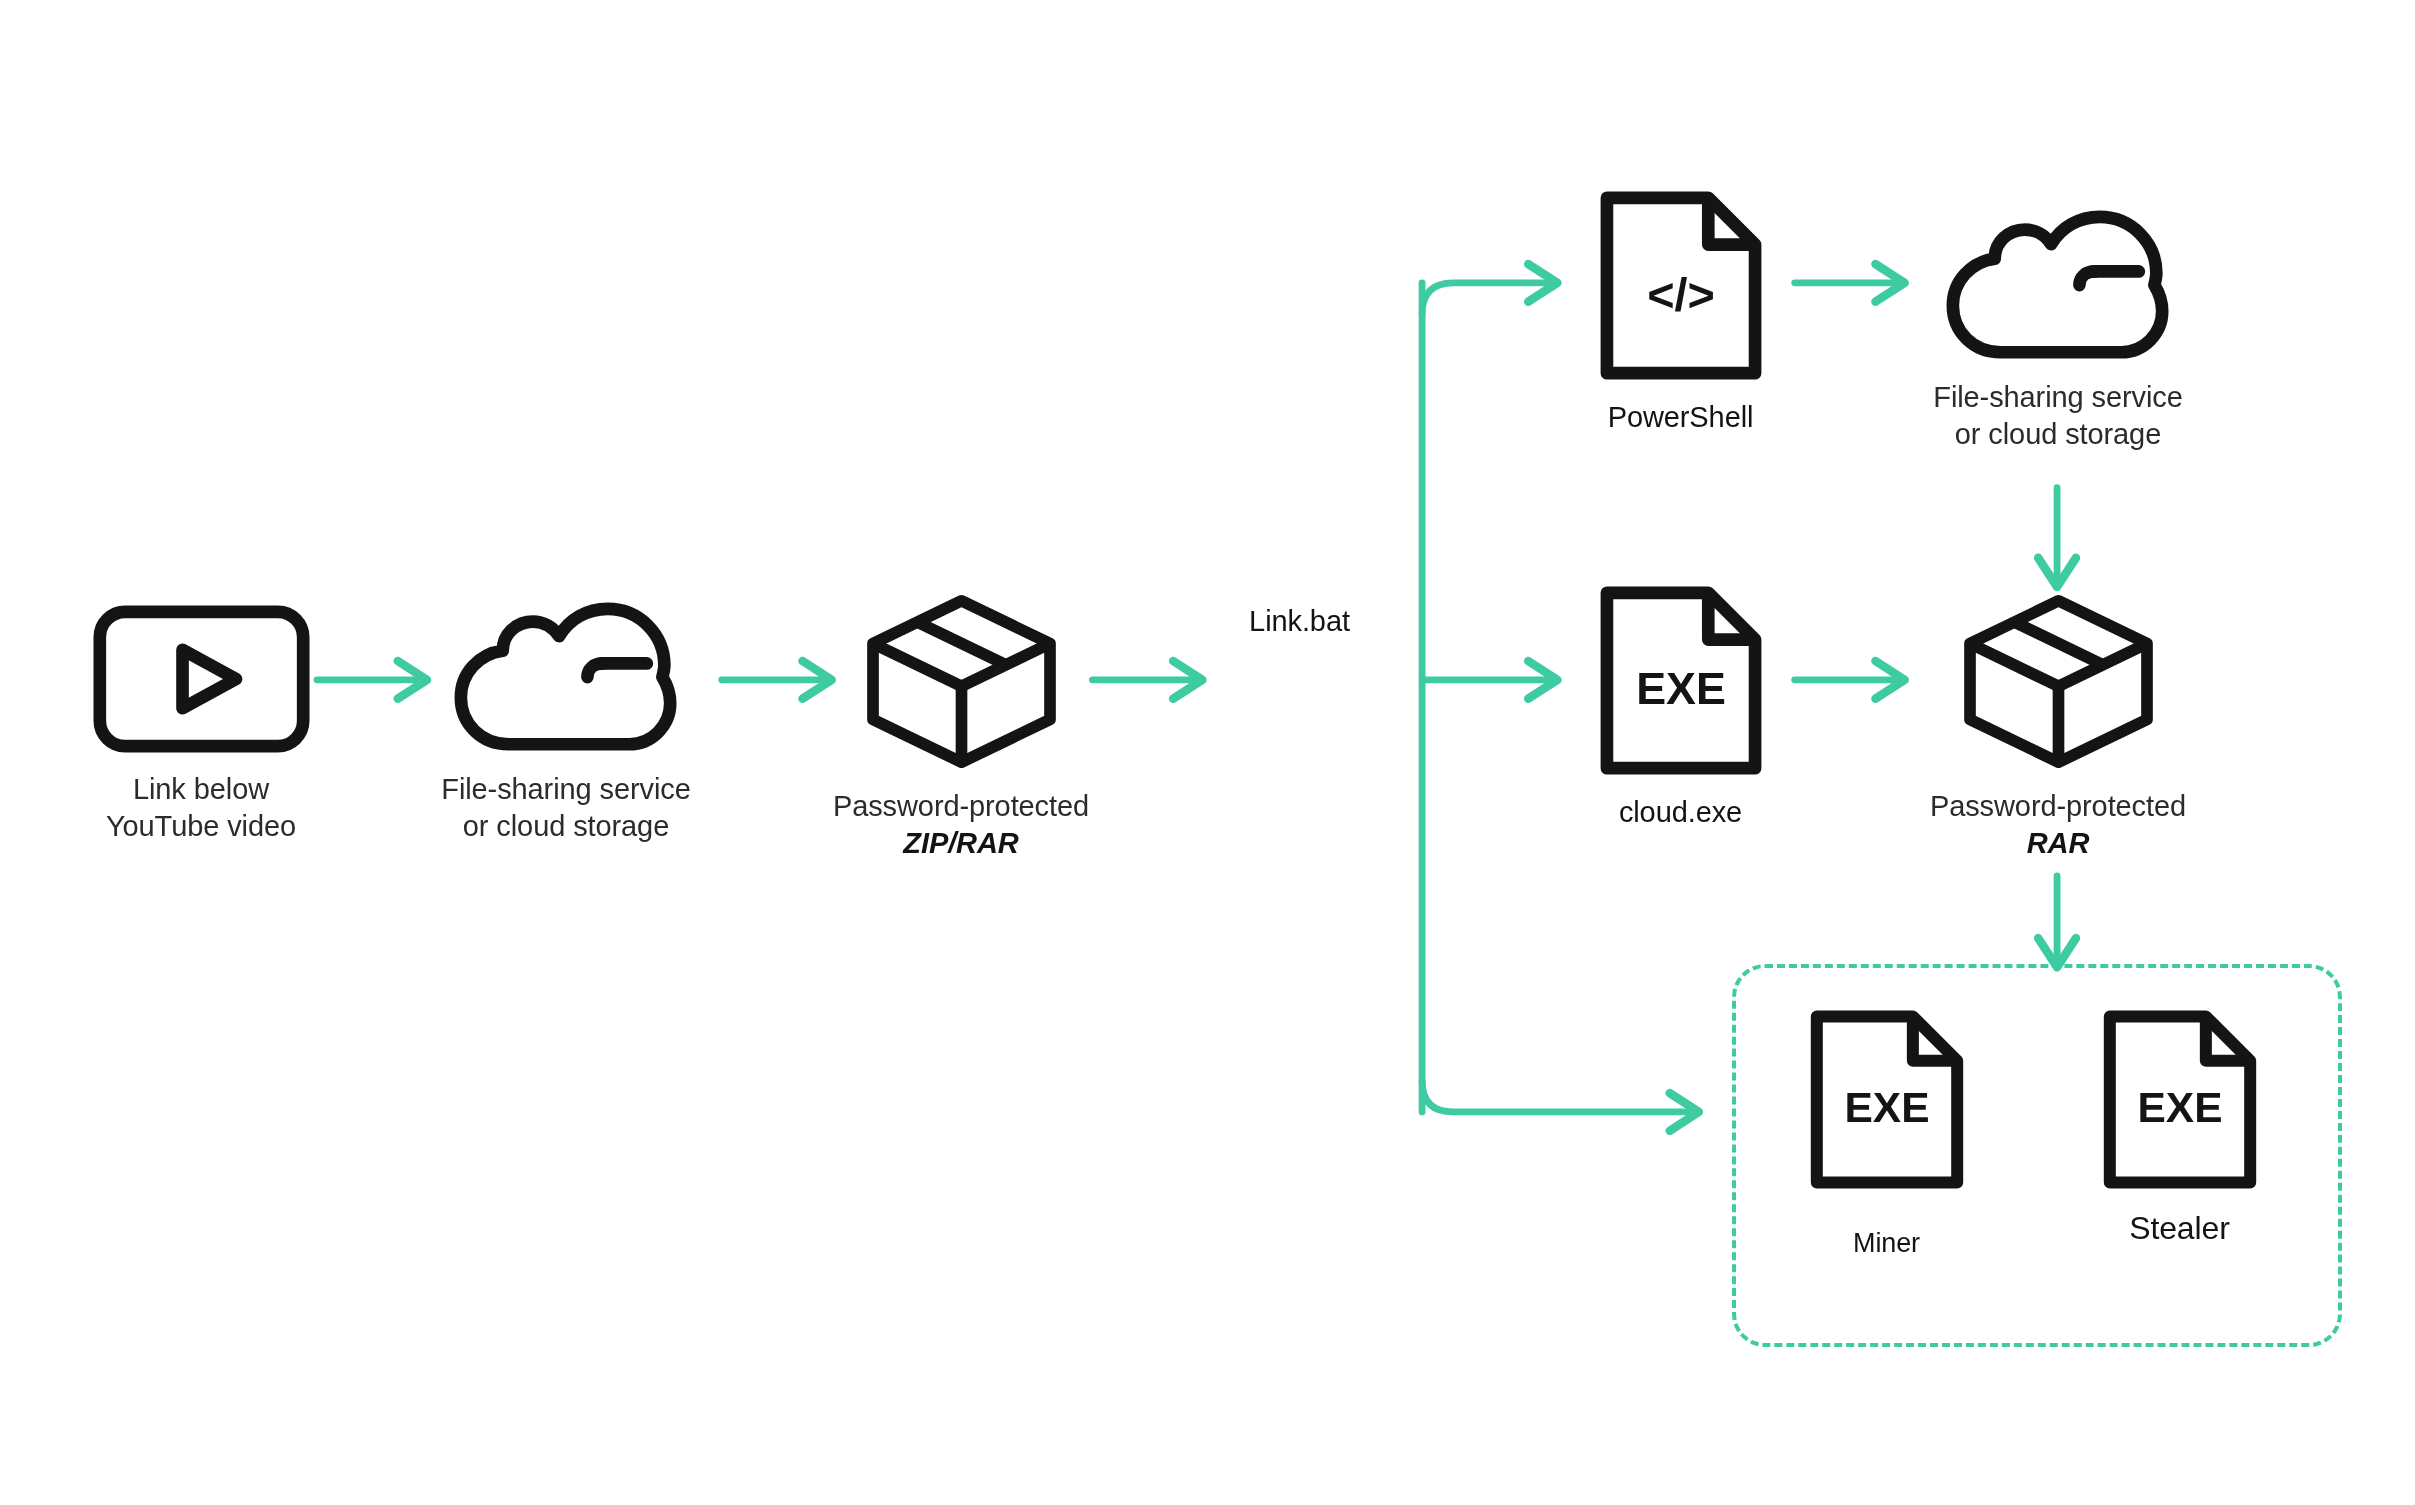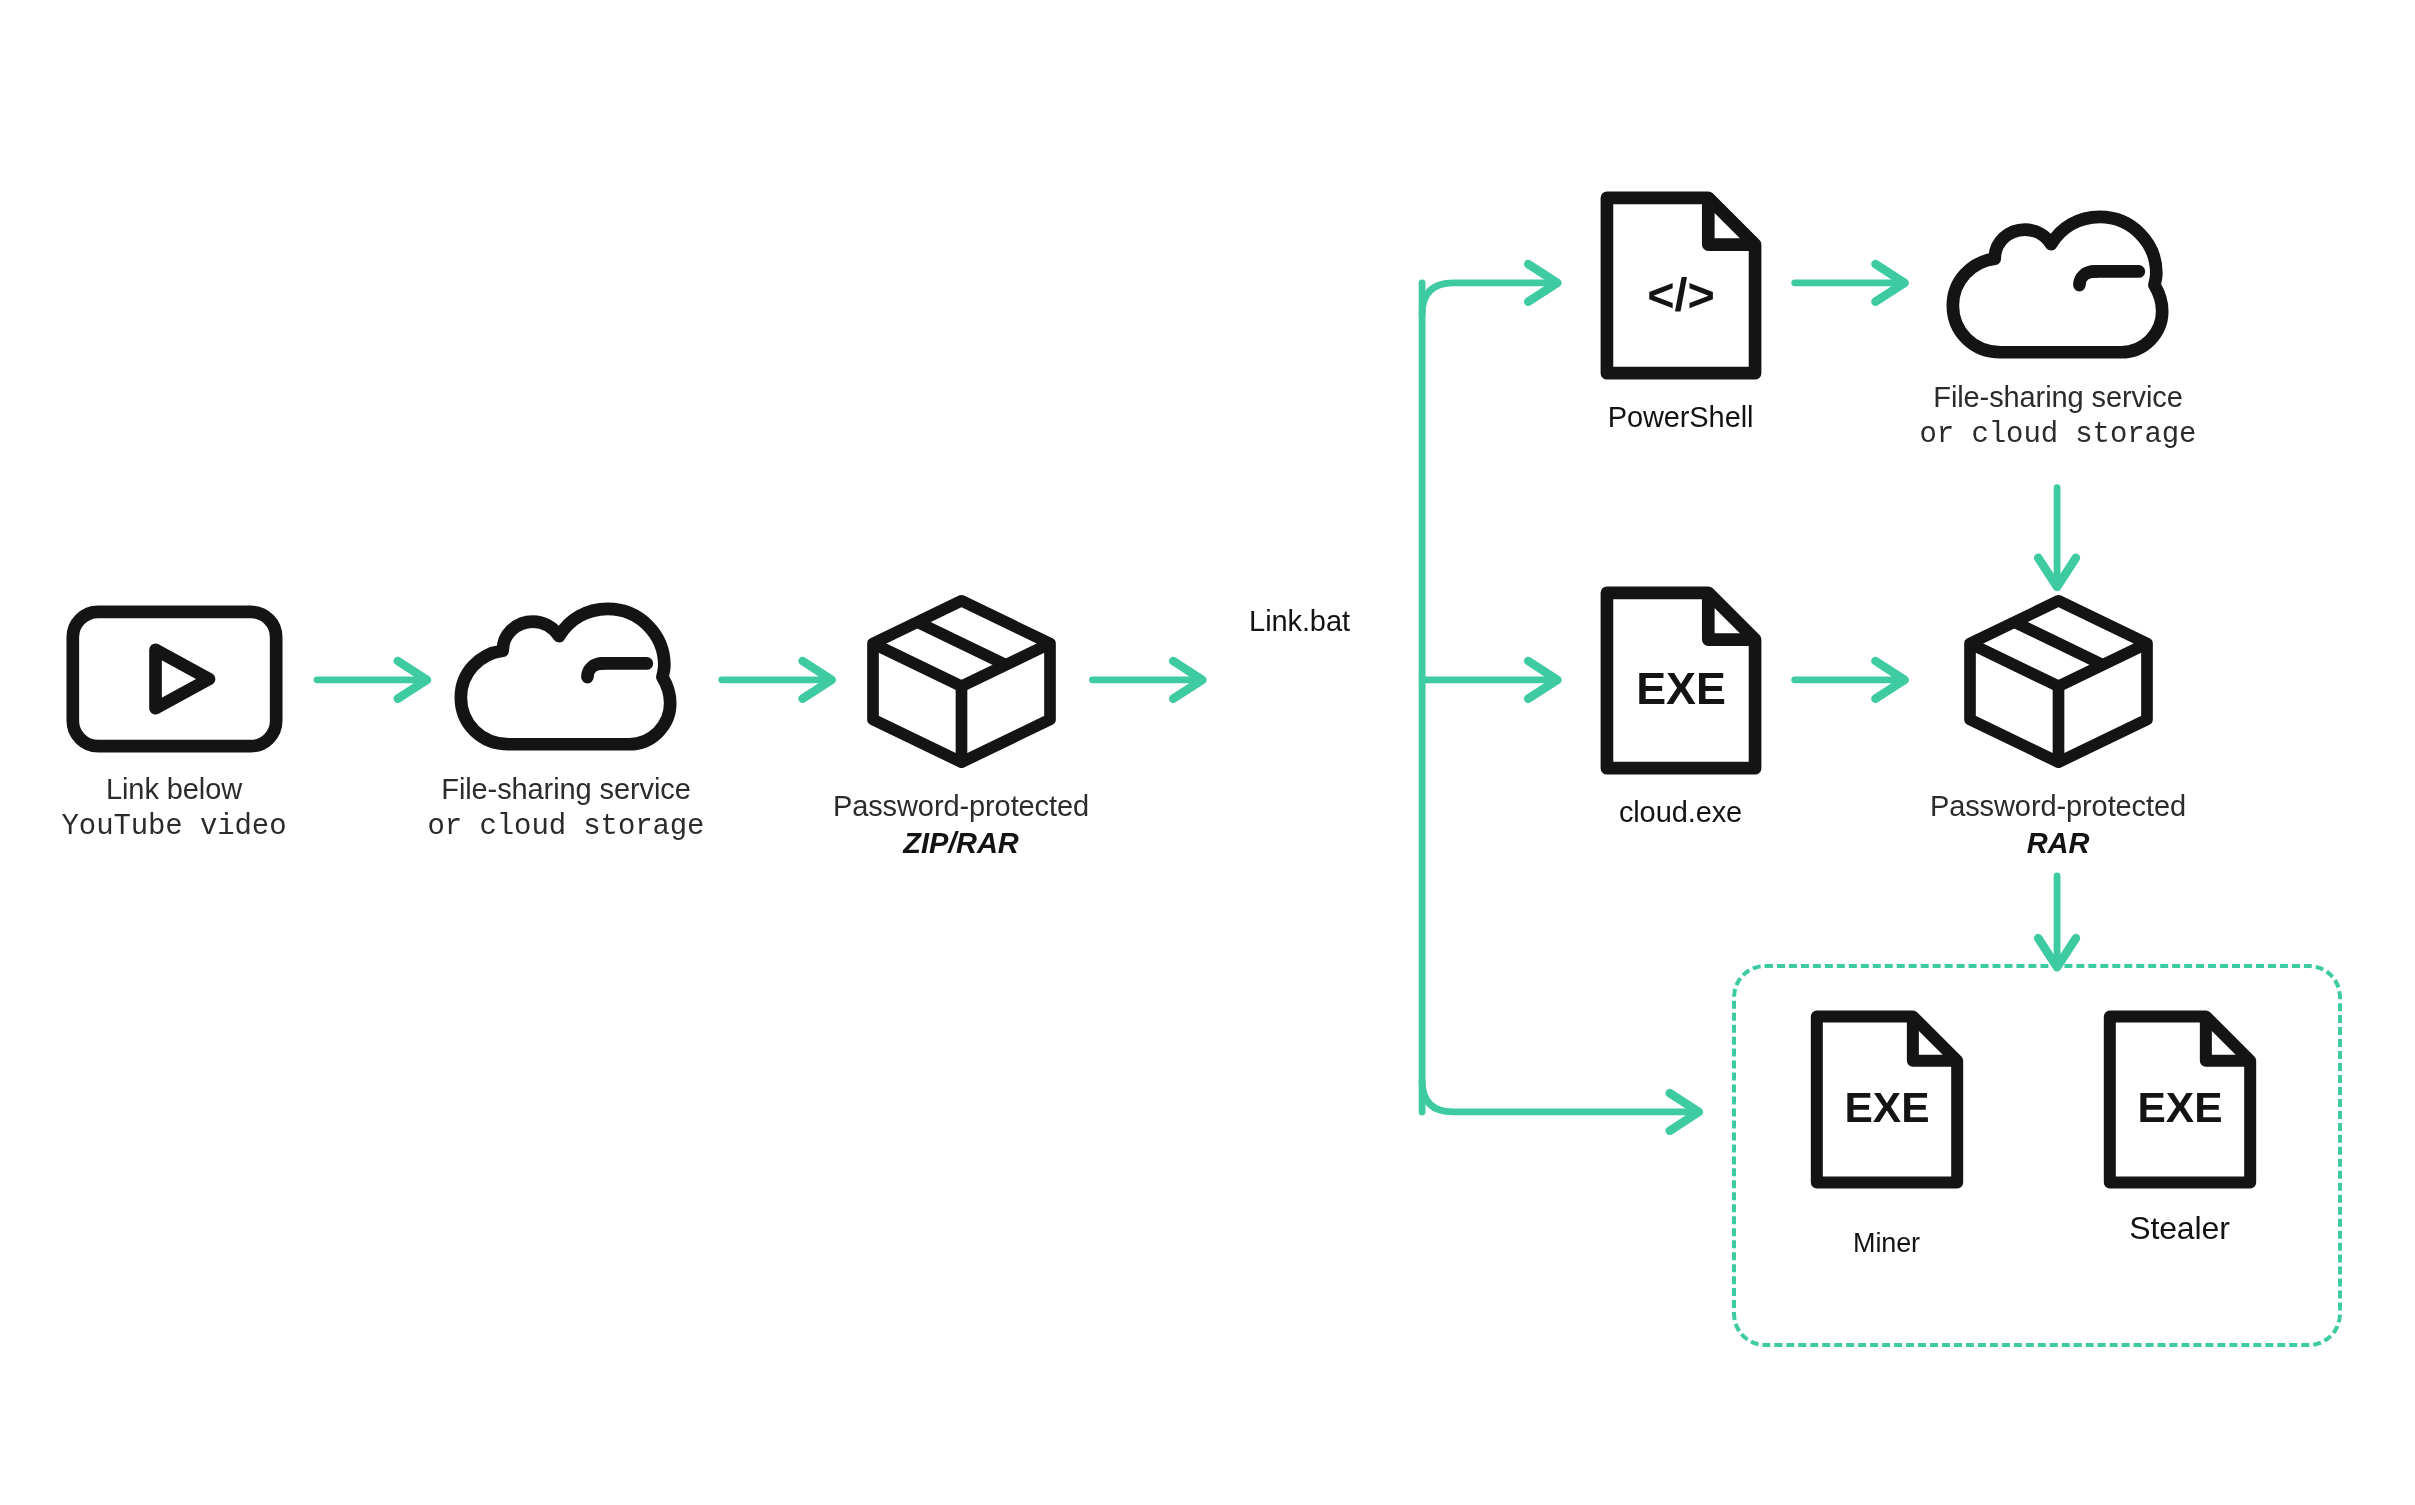--- a/index.html
+++ b/index.html
@@ -35,21 +35,21 @@
     color: #2b2b2b;
     font-size: 29px;
     line-height: 1.28;
     letter-spacing: -0.1px;
     white-space: nowrap;
   }
   .label.bold {
     font-weight: normal;
     color: #131313;
   }
-  .label .l2 { display: block; font-family: Liberation Mono, monospace; }
+  .label .l2 { display: block; }
   .label .strong { display: block; font-weight: bold; color: #131313; font-style: italic; }
 
   svg { display: block; overflow: visible; }
 
   #edges {
     position: absolute;
     left: 0; top: 0;
     width: 2416px;
     height: 1506px;
     pointer-events: none;
@@ -92,21 +92,21 @@
       <line x1="2109" y1="500" x2="2109" y2="600" marker-end="url(#ah)"></line>
 
       <line x1="1840" y1="697" x2="1951" y2="697" marker-end="url(#ah)"></line>
 
       <line x1="2109" y1="898" x2="2109" y2="990" marker-end="url(#ah)"></line>
     </g>
   </svg>
 
   <div class="dashbox" style="left:1732px; top:964px; width:602px; height:375px;"></div>
 
-  <div class="node" style="left:45px; top:605px; width:258px;">
+  <div class="node" style="left:72px; top:605px; width:258px;">
     <span class="icon-wrap">
       <svg width="217" height="148" viewBox="0 0 223 152">
         <rect x="7" y="7" width="209" height="138" rx="26" ry="26" fill="none" stroke="#141414" stroke-width="13"></rect>
         <path d="M92,46 L147,76 L92,106 Z" fill="none" stroke="#141414" stroke-width="13" stroke-linejoin="round"></path>
       </svg>
     </span>
     <span class="label">
       <span>Link below</span>
       <span class="l2">YouTube video</span>
     </span>

